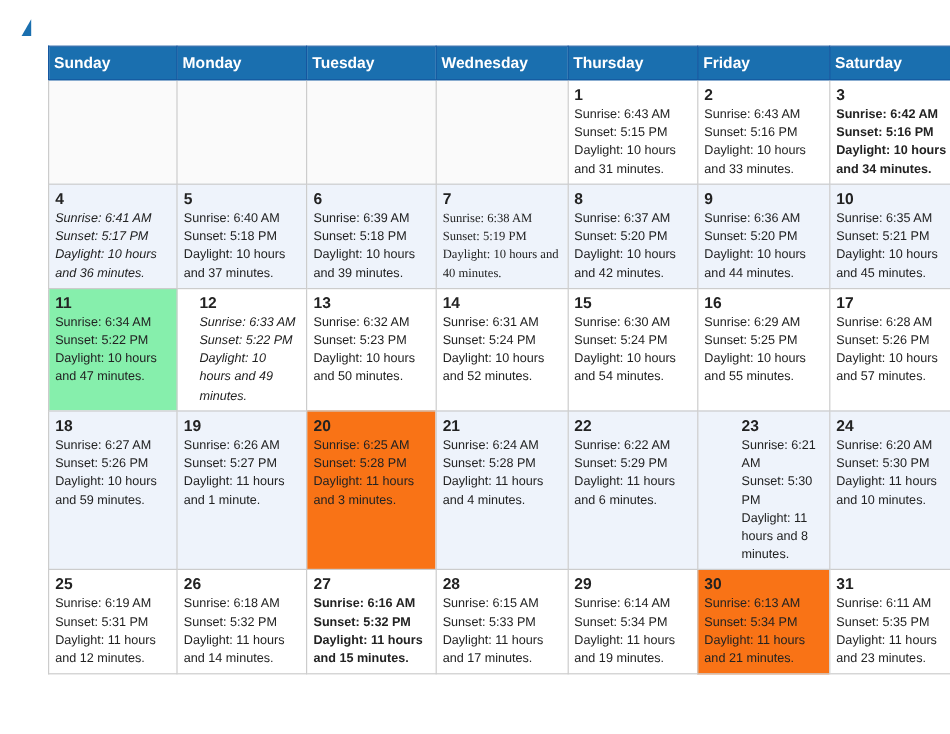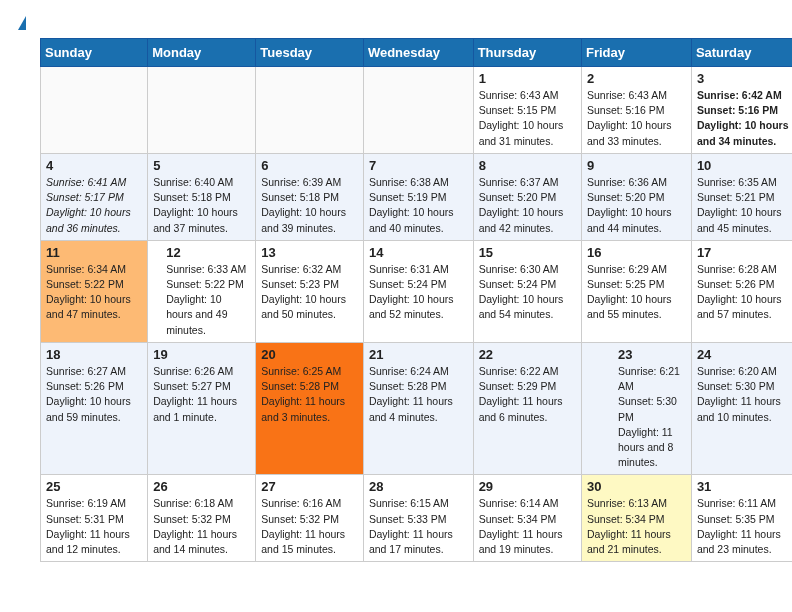--- a/index.html
+++ b/index.html
@@ -166,21 +166,21 @@
 Daylight: 10 hours and 37 minutes.</div>
         </td>
         <td style="background: rgb(238, 243, 251);">
           <span class="day-num">6</span>
           <div class="cell-text" style="white-space: pre-line;">Sunrise: 6:39 AM
 Sunset: 5:18 PM
 Daylight: 10 hours and 39 minutes.</div>
         </td>
         <td style="background: rgb(238, 243, 251);">
           <span class="day-num">7</span>
-          <div class="cell-text" style="white-space: pre-line;">Sunrise: 6:38 AM
+          <div class="cell-text" style="white-space: pre-line; font-family: Liberation Serif, serif;">Sunrise: 6:38 AM
 Sunset: 5:19 PM
 Daylight: 10 hours and 40 minutes.</div>
         </td>
         <td style="background: rgb(238, 243, 251);">
           <span class="day-num">8</span>
           <div class="cell-text" style="white-space: pre-line;">Sunrise: 6:37 AM
 Sunset: 5:20 PM
 Daylight: 10 hours and 42 minutes.</div>
         </td>
         <td style="background: rgb(238, 243, 251);">
@@ -190,29 +190,29 @@
 Daylight: 10 hours and 44 minutes.</div>
         </td>
         <td style="background: rgb(238, 243, 251);">
           <span class="day-num">10</span>
           <div class="cell-text" style="white-space: pre-line;">Sunrise: 6:35 AM
 Sunset: 5:21 PM
 Daylight: 10 hours and 45 minutes.</div>
         </td>
       </tr>
       <tr>
-        <td style="background: #fdba74;">
+        <td style="background: #86efac;">
           <span class="day-num">11</span>
           <div class="cell-text" style="white-space: pre-line;">Sunrise: 6:34 AM
 Sunset: 5:22 PM
 Daylight: 10 hours and 47 minutes.</div>
         </td>
         <td style="background: rgb(255, 255, 255); padding-left: 18px;">
           <span class="day-num">12</span>
-          <div class="cell-text" style="white-space: pre-line;">Sunrise: 6:33 AM
+          <div class="cell-text" style="white-space: pre-line; font-style: italic;">Sunrise: 6:33 AM
 Sunset: 5:22 PM
 Daylight: 10 hours and 49 minutes.</div>
         </td>
         <td style="background: rgb(255, 255, 255);">
           <span class="day-num">13</span>
           <div class="cell-text" style="white-space: pre-line;">Sunrise: 6:32 AM
 Sunset: 5:23 PM
 Daylight: 10 hours and 50 minutes.</div>
         </td>
         <td style="background: rgb(255, 255, 255);">
@@ -292,37 +292,37 @@
 Daylight: 11 hours and 12 minutes.</div>
         </td>
         <td style="background: rgb(255, 255, 255);">
           <span class="day-num">26</span>
           <div class="cell-text" style="white-space: pre-line;">Sunrise: 6:18 AM
 Sunset: 5:32 PM
 Daylight: 11 hours and 14 minutes.</div>
         </td>
         <td style="background: rgb(255, 255, 255);">
           <span class="day-num">27</span>
-          <div class="cell-text" style="white-space: pre-line;">Sunrise: 6:16 AM
+          <div class="cell-text" style="white-space: pre-line; font-weight: bold;">Sunrise: 6:16 AM
 Sunset: 5:32 PM
 Daylight: 11 hours and 15 minutes.</div>
         </td>
         <td style="background: rgb(255, 255, 255);">
           <span class="day-num">28</span>
           <div class="cell-text" style="white-space: pre-line;">Sunrise: 6:15 AM
 Sunset: 5:33 PM
 Daylight: 11 hours and 17 minutes.</div>
         </td>
         <td style="background: rgb(255, 255, 255);">
           <span class="day-num">29</span>
           <div class="cell-text" style="white-space: pre-line;">Sunrise: 6:14 AM
 Sunset: 5:34 PM
 Daylight: 11 hours and 19 minutes.</div>
         </td>
-        <td style="background: #fef9c3;">
+        <td style="background: #f97316;">
           <span class="day-num">30</span>
           <div class="cell-text" style="white-space: pre-line;">Sunrise: 6:13 AM
 Sunset: 5:34 PM
 Daylight: 11 hours and 21 minutes.</div>
         </td>
         <td style="background: rgb(255, 255, 255);">
           <span class="day-num">31</span>
           <div class="cell-text" style="white-space: pre-line;">Sunrise: 6:11 AM
 Sunset: 5:35 PM
 Daylight: 11 hours and 23 minutes.</div>

